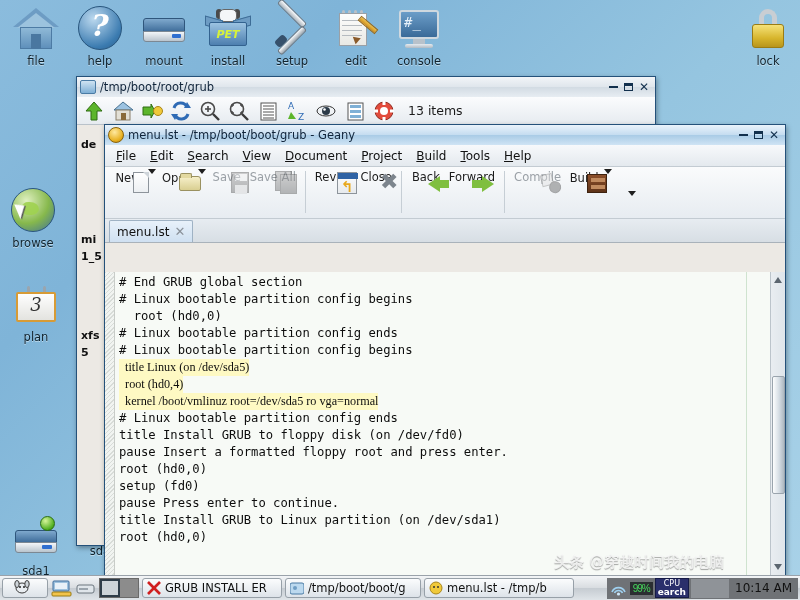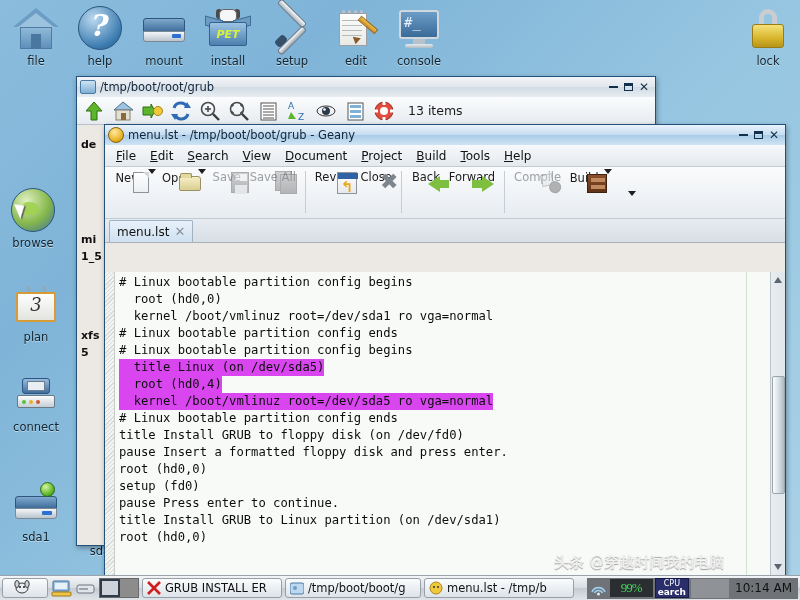--- a/index.html
+++ b/index.html
@@ -155,21 +155,21 @@
     background:linear-gradient(#e8f1fa,#cfe0f1); border:1px solid #9fb2c4; border-bottom:none;
     border-radius:2px 2px 0 0; font-size:12px; color:#101010; cursor:default;}
   .tabx { color:#8a9199; font-size:13px; font-weight:bold; line-height:12px;}
 
   #editor-wrap { position:absolute; left:0; right:0; top:147px; bottom:0; display:flex; background:#f7faf6; }
   #margin { width:10px; flex:none; background:
       repeating-linear-gradient(135deg,#d8dcd8 0 1px,#f1f4f1 1px 3px); border-right:1px solid #c8ccc8;}
   #codearea { flex:1; position:relative; overflow:hidden; padding:2px 0 0 4px; }
   .cl { font-family:"DejaVu Sans Mono", monospace; font-size:12.2px; color:#0d0d0d;
         line-height:17px; white-space:pre; }
-  .cl.hl { background:#d946ef; display:inline-block; }
+  .cl.hl { background:#fef9c3; display:inline-block;font-family:Liberation Serif, serif; }
   .hlrow { line-height:17px; }
   #vguide { position:absolute; left:631px; top:0; bottom:0; width:1px; background:#cfe3cf; }
   #vscroll { width:15px; flex:none; background:linear-gradient(90deg,#e9edf1,#dfe5ea);
              border-left:1px solid #bcc4cb; position:relative; }
   .sarrow{position:absolute;left:3px;width:0;height:0;border-left:4px solid transparent;border-right:4px solid transparent;}
   .sarrow.up{top:5px;border-bottom:6px solid #5c6670;}
   .sarrow.dn{bottom:5px;border-top:6px solid #5c6670;}
   #sthumb{position:absolute;left:1px;top:104px;width:13px;height:118px;border:1px solid #9aa4ad;border-radius:2px;
           background:linear-gradient(90deg,#fdfefe,#d5dde4 55%,#aeb8c1);}
 
@@ -181,21 +181,21 @@
   .tray-ic { width:19px; height:17px; position:relative; flex:none; }
   .qlaunch { width:21px; height:19px; position:relative; }
   #pager { width:40px; height:20px; background:#8c8c8c; border:1px solid #6a6a6a; display:flex; }
   #pager .p1{width:20px;height:100%;background:#cdd3d8;border:2px solid #2f3c48;}
   .tsk { height:20px; display:flex; align-items:center; gap:4px; padding:0 4px;
     border:1px solid #97a0a8; border-radius:3px; font-size:11.5px; color:#111;
     background:linear-gradient(#fbfcfd,#dde3e9); white-space:nowrap; overflow:hidden; }
   .tsk.w1{width:140px;} .tsk.w2{width:136px;} .tsk.w3{width:150px;}
   #tray { margin-left:auto; display:flex; align-items:center; gap:2px; height:21px; padding:0 2px;
           background:#6f7276; }
-  #cpu { font-family:Liberation Serif, serif; font-size:13px; color:#46d85c; background:#2b2e31; padding:1px 11px; letter-spacing:-1px;}
+  #cpu { font-family:Liberation Sans, sans-serif; font-size:10px; color:#46d85c; background:#2b2e31; padding:1px 3px; letter-spacing:-1px;}
   #freebadge { background:#2a2f6b; color:#fff; font-size:8px; line-height:8px; text-align:center; padding:1px 2px; border:1px solid #151a46;}
   #freebadge b{display:block;font-size:9px;}
   #blank-tray{width:38px;height:19px;background:#8f9398;}
   #clock { font-size:12px; color:#111; padding:0 4px; white-space:nowrap; }
 
   #watermark { position:absolute; left:554px; top:553px; font-size:15px; font-weight:bold;
     color:rgba(250,250,250,.82); text-shadow:0 1px 1px rgba(0,0,0,.35); white-space:nowrap;
     font-family:"DejaVu Sans", sans-serif; pointer-events:none; }
 </style>
 </head>
@@ -300,33 +300,22 @@
   <div class="desk-icon" style="left:4px;top:280px;">
     <div class="glyph i-cal">
       <i class="r" style="left:15px;"></i>
         <i class="r" style="left:31px;"></i>
         <i class="pg"></i>
         <i class="num">3</i>
     </div>
     <span class="lbl">plan</span>
   </div>
 
-  <div class="desk-icon" style="left:1px;top:370px;width:70px;">
-    <div class="glyph i-conn" style="margin:0 auto;">
-      <i class="ph"></i>
-        <i class="keys"></i>
-        <i class="base"></i>
-      <i class="l" style="left:10px;background:#57c23a;"></i>
-        <i class="l" style="left:17px;background:#e0b12c;"></i>
-        <i class="l" style="left:24px;background:#d4582e;"></i>
-    </div>
-    <span class="lbl">connect</span>
-  </div>
-
-  <div class="desk-icon" style="left:4px;top:480px;">
+
+  <div class="desk-icon" style="left:4px;top:514px;">
     <div class="glyph i-sda">
         <i class="top"></i>
         <i class="bot"></i>
         <i class="led"></i>
         <i class="mnt"></i>
       </div>
     <span class="lbl">sda1</span>
   </div>
 
   <div class="desk-icon" style="left:68px;top:494px;">
@@ -542,31 +531,31 @@
       <span>menu.lst</span>
       <span class="tabx">✕</span>
     </div>
   </div>
 
   <div id="editor-wrap">
     <div id="margin"></div>
     <div id="codearea">
       <div id="vguide"></div>
       <div id="lines-host">
+          <div class="hlrow"><span class="cl"># End GRUB global section</span></div>
           <div class="hlrow"><span class="cl"># Linux bootable partition config begins</span></div>
           <div class="hlrow"><span class="cl">  root (hd0,0)</span></div>
-          <div class="hlrow"><span class="cl">  kernel /boot/vmlinuz root=/dev/sda1 ro vga=normal</span></div>
           <div class="hlrow"><span class="cl"># Linux bootable partition config ends</span></div>
           <div class="hlrow"><span class="cl"># Linux bootable partition config begins</span></div>
           <div class="hlrow"><span class="cl hl">  title Linux (on /dev/sda5)</span></div>
           <div class="hlrow"><span class="cl hl">  root (hd0,4)</span></div>
           <div class="hlrow"><span class="cl hl">  kernel /boot/vmlinuz root=/dev/sda5 ro vga=normal</span></div>
           <div class="hlrow"><span class="cl"># Linux bootable partition config ends</span></div>
           <div class="hlrow"><span class="cl">title Install GRUB to floppy disk (on /dev/fd0)</span></div>
-          <div class="hlrow"><span class="cl">pause Insert a formatted floppy disk and press enter.</span></div>
+          <div class="hlrow"><span class="cl">pause Insert a formatted floppy root and press enter.</span></div>
           <div class="hlrow"><span class="cl">root (hd0,0)</span></div>
           <div class="hlrow"><span class="cl">setup (fd0)</span></div>
           <div class="hlrow"><span class="cl">pause Press enter to continue.</span></div>
           <div class="hlrow"><span class="cl">title Install GRUB to Linux partition (on /dev/sda1)</span></div>
           <div class="hlrow"><span class="cl">root (hd0,0)</span></div>
         </div>
 
     </div>
     <div id="vscroll">
       <i class="sarrow up"></i>

